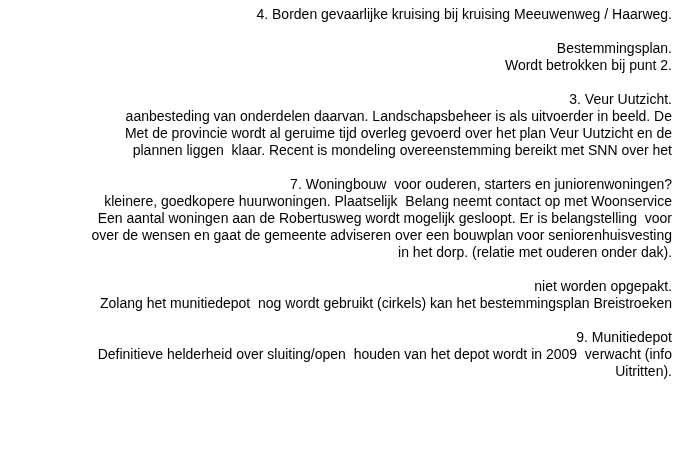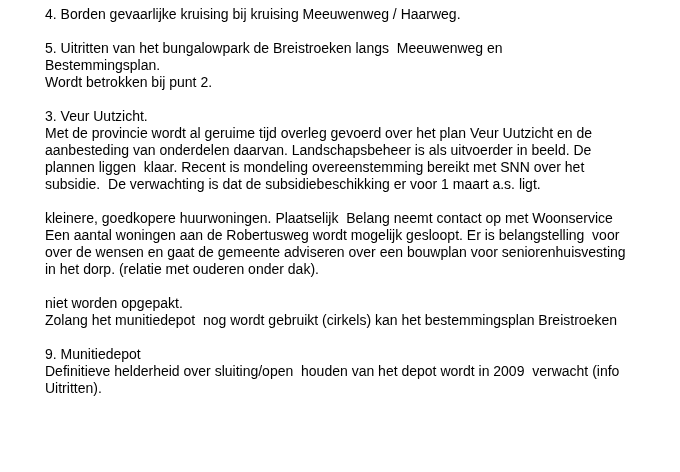--- a/index.html
+++ b/index.html
@@ -17,49 +17,49 @@
     width: 680px;
     height: 472px;
     padding: 6px 8px 0 45px;
     font-family: "Liberation Sans", sans-serif;
     font-size: 14px;
     line-height: 17px;
     color: #000000;
   }
   .para {
     margin: 0 0 17px 0;
+    text-align: right;
   }
   .line {
     white-space: pre;
   }
 </style>
 </head>
 <body>
 
 <div class="page">
 
   <div class="para">
     <div class="line">4. Borden gevaarlijke kruising bij kruising Meeuwenweg / Haarweg.</div>
   </div>
 
   <div class="para">
-    <div class="line">5. Uitritten van het bungalowpark de Breistroeken langs  Meeuwenweg en</div>
     <div class="line">Bestemmingsplan.</div>
     <div class="line">Wordt betrokken bij punt 2.</div>
   </div>
 
   <div class="para">
     <div class="line">3. Veur Uutzicht.</div>
+    <div class="line">aanbesteding van onderdelen daarvan. Landschapsbeheer is als uitvoerder in beeld. De</div>
     <div class="line">Met de provincie wordt al geruime tijd overleg gevoerd over het plan Veur Uutzicht en de</div>
-    <div class="line">aanbesteding van onderdelen daarvan. Landschapsbeheer is als uitvoerder in beeld. De</div>
     <div class="line">plannen liggen  klaar. Recent is mondeling overeenstemming bereikt met SNN over het</div>
-    <div class="line">subsidie.  De verwachting is dat de subsidiebeschikking er voor 1 maart a.s. ligt.</div>
   </div>
 
   <div class="para">
+    <div class="line">7. Woningbouw  voor ouderen, starters en juniorenwoningen?</div>
     <div class="line">kleinere, goedkopere huurwoningen. Plaatselijk  Belang neemt contact op met Woonservice</div>
     <div class="line">Een aantal woningen aan de Robertusweg wordt mogelijk gesloopt. Er is belangstelling  voor</div>
     <div class="line">over de wensen en gaat de gemeente adviseren over een bouwplan voor seniorenhuisvesting</div>
     <div class="line">in het dorp. (relatie met ouderen onder dak).</div>
   </div>
 
   <div class="para">
     <div class="line">niet worden opgepakt.</div>
     <div class="line">Zolang het munitiedepot  nog wordt gebruikt (cirkels) kan het bestemmingsplan Breistroeken</div>
   </div>

